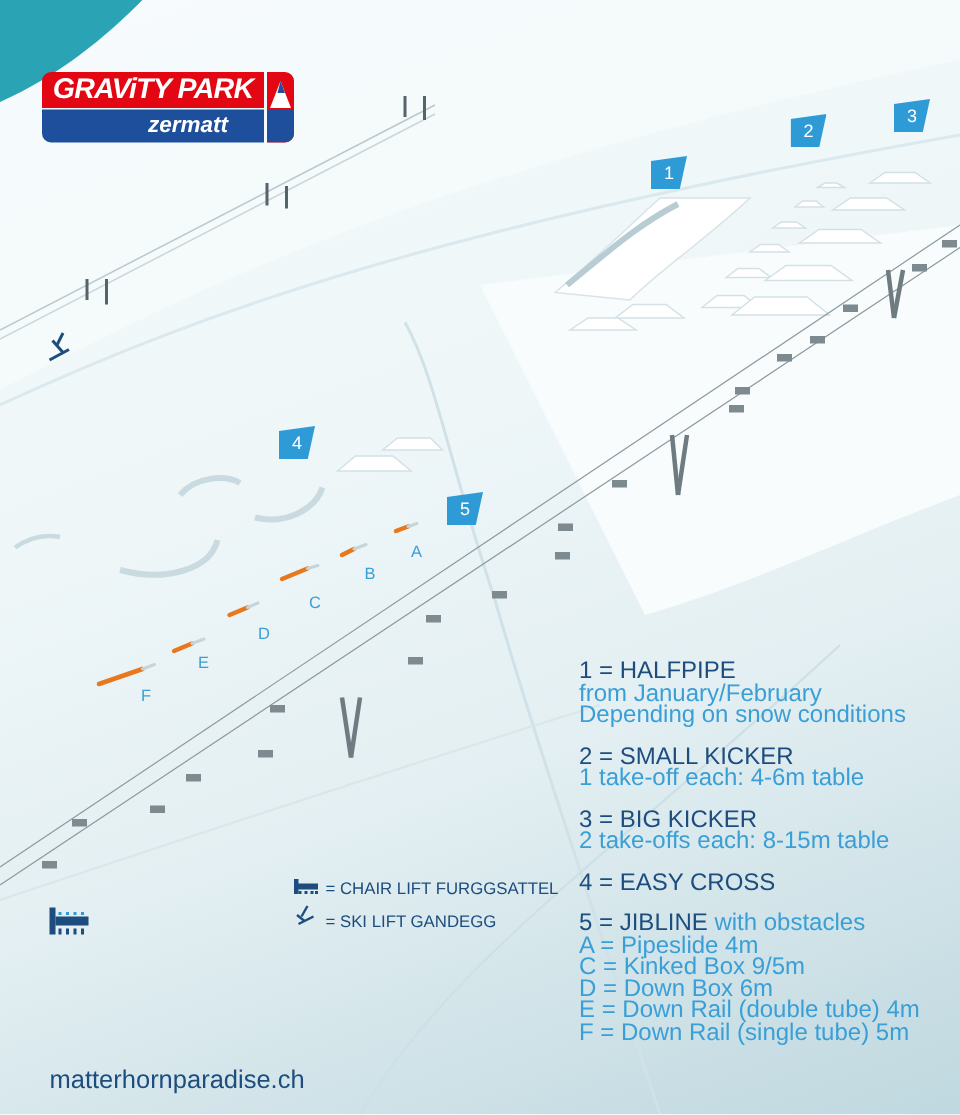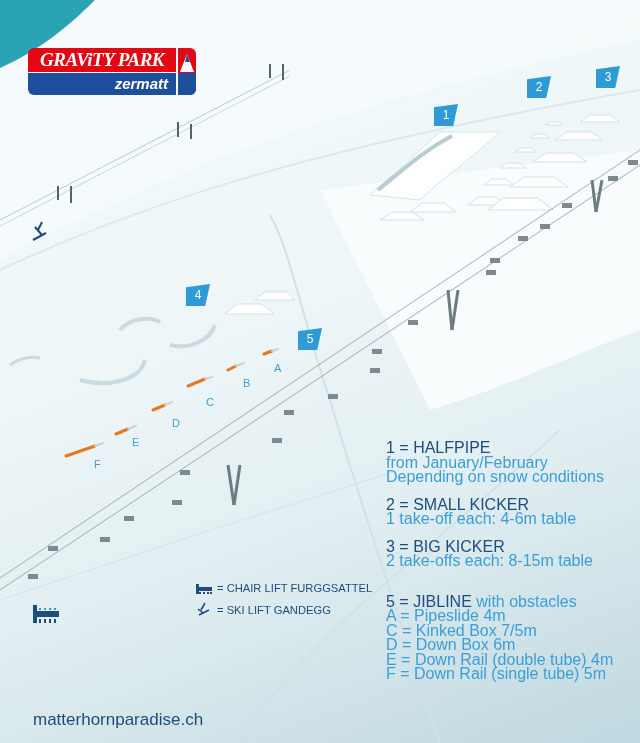--- a/index.html
+++ b/index.html
@@ -3,36 +3,36 @@
 <meta charset="utf-8">
 <style>
   html, body { margin:0; padding:0; }
   body { width:640px; height:743px; overflow:hidden; font-family:"Liberation Sans", sans-serif; }
   .page { position:relative; width:640px; height:743px; overflow:hidden;
     background: linear-gradient(160deg, #f4fafb 0%, #eef6f8 40%, #e3eff2 65%, #bfd8df 100%); }
   svg.scene { position:absolute; left:0; top:0; }
   .logo { position:absolute; left:28px; top:48px; width:168px; height:48px; }
   .logo-top { position:absolute; left:0; top:0; width:148px; height:24px; background:#e30613;
     border-radius:6px 0 0 0; color:#fff; font-weight:bold; font-style:italic; font-size:19px;
-    line-height:24px; text-align:center; letter-spacing:-0.5px; font-family:Liberation Serif, serif; }
+    line-height:24px; text-align:center; letter-spacing:-0.5px; font-family:Liberation Sans, sans-serif; }
   .logo-bottom { position:absolute; left:0; top:25px; width:148px; height:22px; background:#1e4f9c;
     border-radius:0 0 0 6px; color:#fff; font-weight:bold; font-style:italic; font-size:15px;
-    line-height:22px; text-align:right; padding-right:8px; box-sizing:border-box; }
+    line-height:22px; text-align:right; padding-right:24px; box-sizing:border-box; }
   .logo-mtn { position:absolute; left:150px; top:0; width:18px; height:47px; background:#e30613;
     border-radius:0 6px 6px 0; overflow:hidden; }
   .logo-mtn .lower { position:absolute; left:0; top:25px; width:18px; height:22px; background:#1e4f9c; }
   .marker { position:absolute; width:24px; height:22px; background:#2e9bd6; color:#fff;
     font-size:12px; line-height:22px; text-align:center; clip-path: polygon(0 15%, 100% 0, 80% 100%, 0 100%); }
   .jib-label { position:absolute; color:#3a9fd6; font-size:11px; }
   .legend { position:absolute; left:386px; top:441px; width:250px; font-size:16px; line-height:14.5px; }
   .legend .hd { color:#1d4d7e; }
   .legend .sub { color:#3a9fd6; }
   .legend .gap { height:13px; }
   .lift-legend { position:absolute; left:195px; top:577px; font-size:11.2px; color:#1d4d7e; }
-  .lift-legend .row { display:flex; align-items:center; height:22px; }
+  .lift-legend .row { display:flex; align-items:flex-end; height:22px; }
   .lift-legend .ico { width:22px; display:inline-block; }
   .url { position:absolute; left:33px; top:710px; font-size:17px; color:#1d4d7e; }
   .chair-icon-big { position:absolute; left:32px; top:602px; }
 </style>
 </head>
 <body>
 
 <div class="page">
 
   <svg class="scene" width="640" height="743">
@@ -173,24 +173,25 @@
     <div class="hd">1 = HALFPIPE</div>
     <div class="sub">from January/February</div>
     <div class="sub">Depending on snow conditions</div>
     <div class="gap"></div>
     <div class="hd">2 = SMALL KICKER</div>
     <div class="sub">1 take-off each: 4-6m table</div>
     <div class="gap"></div>
     <div class="hd">3 = BIG KICKER</div>
     <div class="sub">2 take-offs each: 8-15m table</div>
     <div class="gap"></div>
+    <div class="hd">4 = EASY CROSS</div>
     <div class="gap"></div>
     <div><span class="hd">5 = JIBLINE</span><span class="sub"> with obstacles</span></div>
     <div class="sub">A = Pipeslide 4m</div>
-    <div class="sub">C = Kinked Box 7/5m</div>
+    <div class="sub">C = Kinked Box 9/5m</div>
     <div class="sub">D = Down Box 6m</div>
     <div class="sub">E = Down Rail (double tube) 4m</div>
     <div class="sub">F = Down Rail (single tube) 5m</div>
   </div>
 
   <div class="lift-legend">
     <div class="row">
       <span class="ico">
         <svg width="18" height="14">
             <rect x="1" y="4" width="3" height="10" fill="#1d4d7e"></rect>

